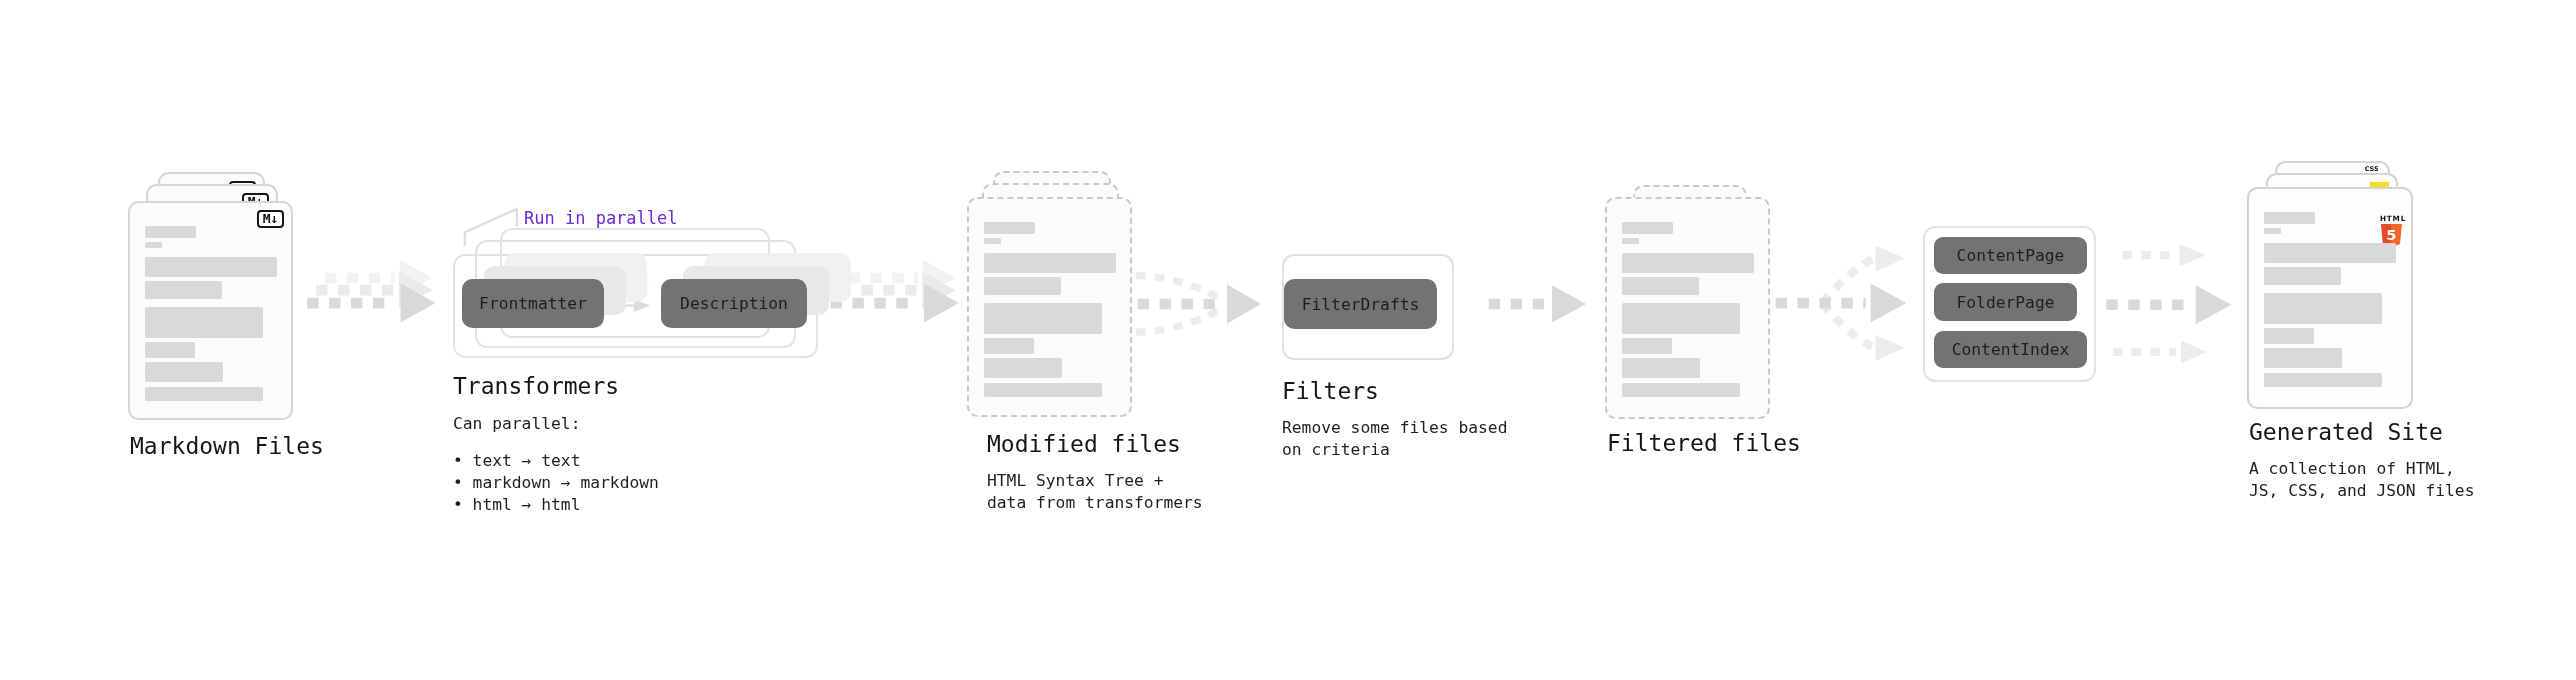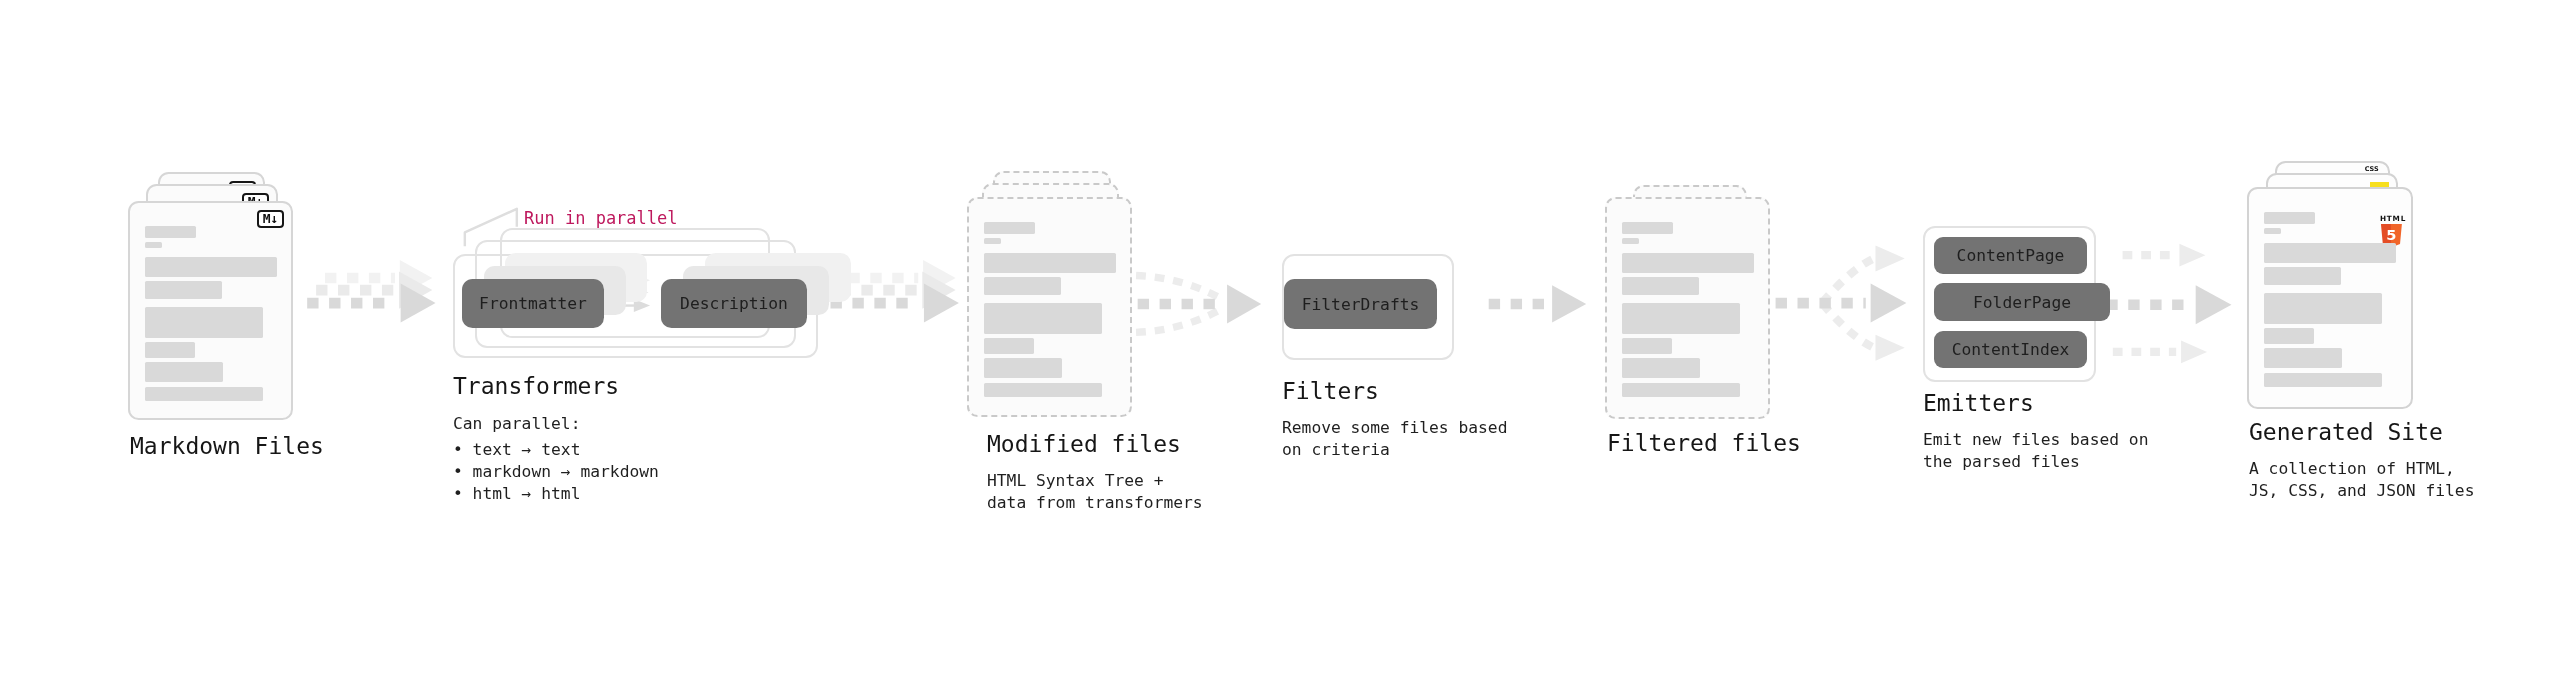--- a/index.html
+++ b/index.html
@@ -33,23 +33,23 @@
   .pluginbox{position:absolute;border:2px solid #e2e2e2;border-radius:12.2px;background:transparent;box-sizing:border-box;}
   .chip{position:absolute;background:#737373;border-radius:10.6px;display:flex;align-items:center;justify-content:center;
         font-size:16.3px;color:#1e1e1e;box-sizing:border-box;}
   .chip.g1{background:#e8e8e8;}
   .chip.g2{background:#f1f1f1;}
 
   
   .caption{position:absolute;z-index:2;}
   .caption h3{margin:0;font-size:23px;font-weight:500;color:#161616;line-height:28px;letter-spacing:0;}
   .caption .sub{margin-top:12.2px;font-size:16.3px;line-height:22px;color:#1f1f1f;white-space:pre-line;}
-  .bullets{margin-top:4px;}
+  .bullets{margin-top:15px;}
   .bullets div{font-size:16.3px;line-height:22px;color:#1f1f1f;}
-  .callout{position:absolute;font-size:17px;color:#be185d;z-index:2;}
+  .callout{position:absolute;font-size:17px;color:#6d28d9;z-index:2;}
 </style>
 </head>
 <body>
 
 <div id="canvas">
 
   <svg id="arrow-layer" width="2576" height="681" viewBox="0 0 3170 838">
 
     <g>
       <path d="M400,342 H486" stroke="#f2f2f2" stroke-width="13" stroke-dasharray="14 13" fill="none"></path>
@@ -201,27 +201,22 @@
         <div class="bar" style="width: 118px; height: 14px; top: 184px;"></div>
       </div>
   </div>
   <div class="caption" style="left:1607px;top:429px;width:260px;">
     <h3>Filtered files</h3>
   </div>
 
   <div class="node">
     <div class="pluginbox" style="left:1923px;top:226px;width:173px;height:156px;"></div>
     <div class="chip" style="left:1934px;top:237px;width:153px;height:37px;border-radius:9px;">ContentPage</div>
-    <div class="chip" style="left:1934px;top:283px;width:176px;height:38px;border-radius:9px;">FolderPage</div>
+    <div class="chip" style="left:1934px;top:283px;width:143px;height:38px;border-radius:9px;">FolderPage</div>
     <div class="chip" style="left:1934px;top:331px;width:153px;height:37px;border-radius:9px;">ContentIndex</div>
-  </div>
-  <div class="caption" style="left:1923px;top:389px;width:268px;">
-    <h3>Emitters</h3>
-    <div class="sub">Emit new files based on
-the parsed files</div>
   </div>
 
   <div class="node">
     <div class="card" style="left:2275px;top:161px;width:115px;height:57px;border-color:#d3d3d3;background:#fdfdfd;">
       <div class="css-badge">
         <span>CSS</span>
         <div class="css-bar"></div>
       </div>
     </div>
     <div class="card" style="left:2266px;top:173px;width:132px;height:57px;border-color:#d3d3d3;background:#fdfdfd;">

